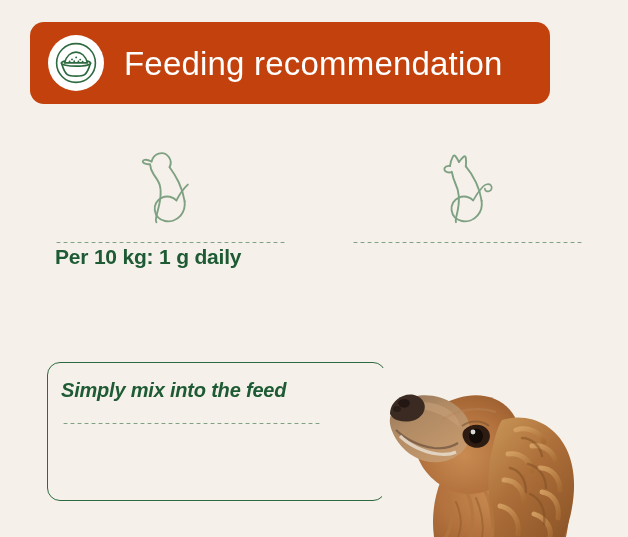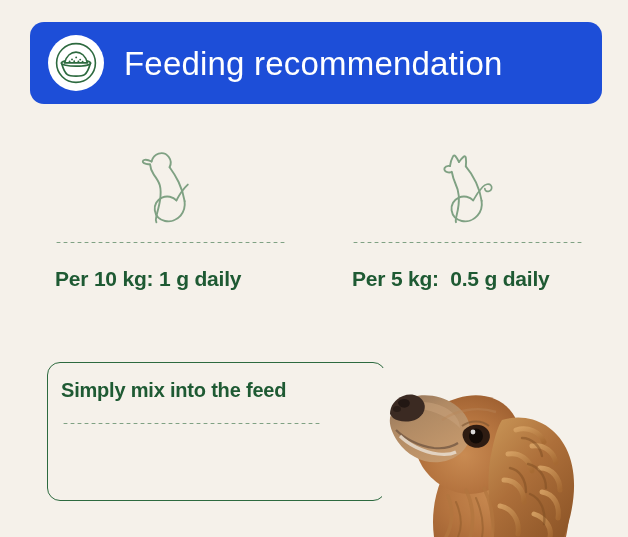--- a/index.html
+++ b/index.html
@@ -22,23 +22,23 @@
     height: 537px;
     background: #f5f1ea;
     overflow: hidden;
   }
 
   
   #header-band {
     position: absolute;
     left: 30px;
     top: 22px;
-    width: 572px;
+    width: 520px;
     height: 82px;
-    background: #1d4ed8;
+    background: #c2410c;
     border-radius: 14px 14px 14px 14px;
     display: flex;
     align-items: center;
     box-sizing: border-box;
     padding-left: 18px;
   }
   #bowl-badge {
     width: 56px;
     height: 56px;
     flex: 0 0 56px;
@@ -77,21 +77,21 @@
   }
   .dotted-rule {
     height: 3px;
     margin-top: 9px;
     background-image: radial-gradient(#7fa183 38%, rgba(0,0,0,0) 42%);
     background-size: 7px 3px;
     background-repeat: repeat-x;
     background-position: left center;
   }
   .species-label {
-    margin-top: 23px;
+    margin-top: 1px;
     color: #1e5a33;
     font-size: 21px;
     font-weight: bold;
     letter-spacing: -0.2px;
     white-space: pre;
     font-family: "Liberation Sans", sans-serif;
   }
 
   
   #benefits-box {
@@ -105,20 +105,21 @@
     box-sizing: border-box;
     padding: 16px 0 0 13px;
   }
   .benefit-text {
     color: #1e5a33;
     font-size: 20px;
     font-weight: bold;
     letter-spacing: -0.2px;
     line-height: 1.1;
     font-family: "Liberation Sans", sans-serif;
+    font-style: italic;
   }
   #benefits-rule {
     width: 258px;
     height: 3px;
     margin: 21px 0 19px 1px;
     background-image: radial-gradient(#7fa183 38%, rgba(0,0,0,0) 42%);
     background-size: 7px 3px;
     background-repeat: repeat-x;
     background-position: left center;
   }
@@ -236,21 +237,20 @@
 
           <path d="M47.2 56.4
                    C50.0 51.2 53.2 46.6 56.6 43.0
                    C59.4 40.0 63.0 39.2 64.8 41.2
                    C66.6 43.2 65.6 46.4 63.0 47.2
                    C60.8 47.9 58.8 46.6 58.8 44.6" stroke-width="1.7"></path>
         </g>
       </svg>
     </div>
     <div class="dotted-rule"></div>
-    <div class="species-label">Per 5 kg:  0.5 g daily</div>
   </div>
 
   <div id="benefits-box">
     <div class="benefit-text">Simply mix into the feed</div>
     <div id="benefits-rule"></div>
   </div>
 
   <div id="dog-photo">
     <svg width="246" height="169" viewBox="0 0 246 169" aria-hidden="true">
       <defs>

